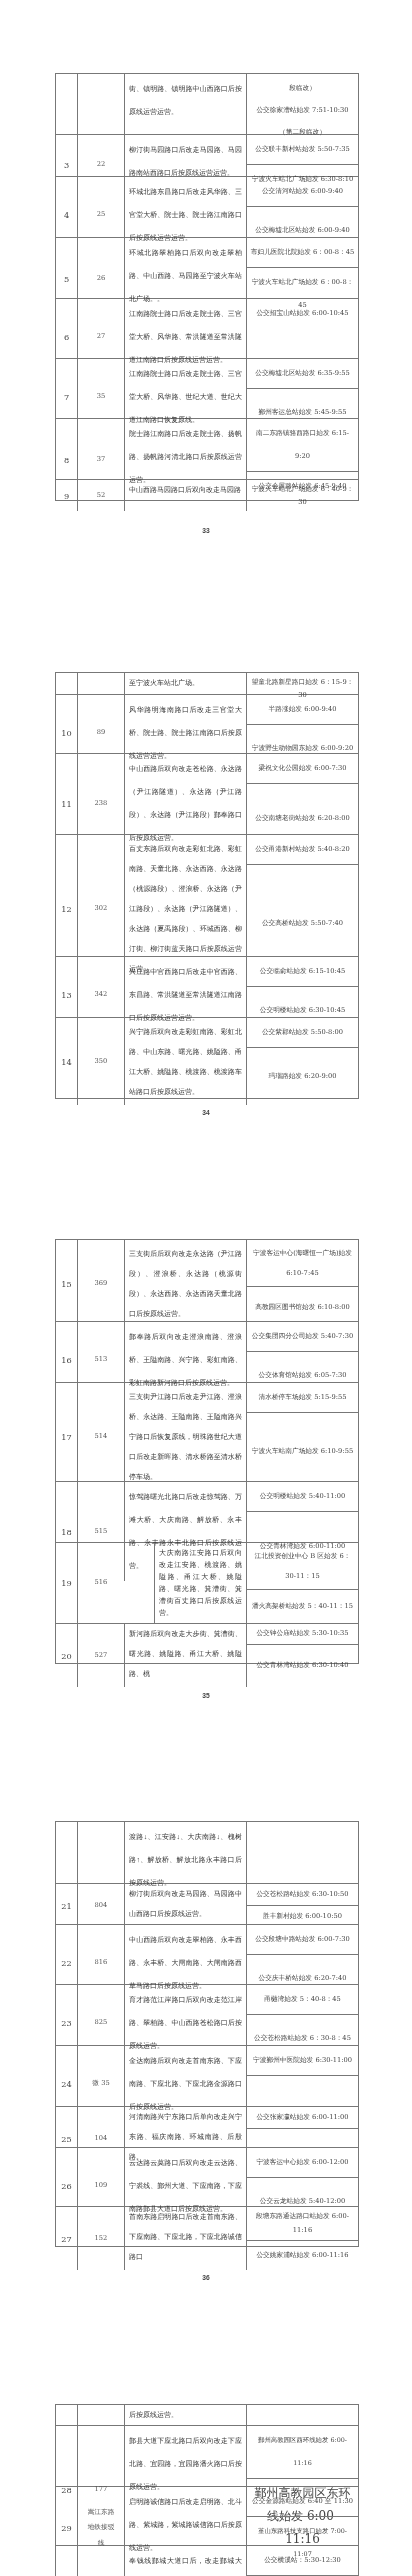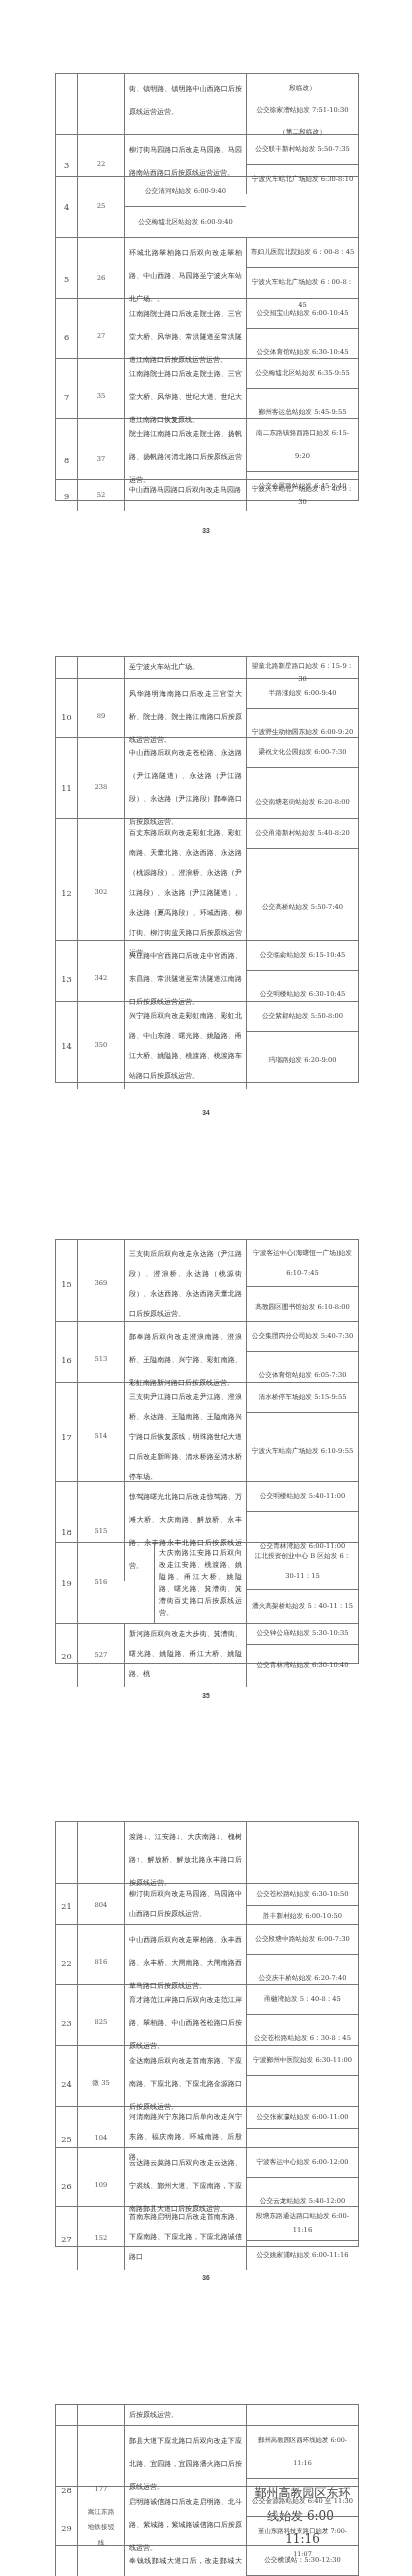--- a/index.html
+++ b/index.html
@@ -66,41 +66,41 @@
     <div class="cell c-line">22</div>
     <div class="cell c-route">柳汀街马园路口后改走马园路、马园路南站西路口后按原线运营运营。</div>
     <div class="cell c-times">
       <div class="time">公交联丰新村站始发 5:50-7:35</div>
       <div class="time">宁波火车站北广场始发 6:30-8:10</div>
     </div>
   </div>
   <div class="row" style="height:61px;">
     <div class="cell c-no">4</div>
     <div class="cell c-line">25</div>
+    <div class="cell c-route">环城北路东昌路口后改走风华路、三官堂大桥、院士路、院士路江南路口后按原线运营运营。</div>
     <div class="cell c-times">
       <div class="time">公交清河站始发 6:00-9:40</div>
       <div class="time">公交梅墟北区站始发 6:00-9:40</div>
     </div>
   </div>
   <div class="row" style="height:61px;">
     <div class="cell c-no">5</div>
     <div class="cell c-line">26</div>
     <div class="cell c-route">环城北路翠柏路口后双向改走翠柏路、中山西路、马园路至宁波火车站北广场。。</div>
     <div class="cell c-times">
       <div class="time">市妇儿医院北院始发 6：00-8：45</div>
       <div class="time">宁波火车站北广场始发 6：00-8：45</div>
     </div>
   </div>
   <div class="row" style="height:60px;">
     <div class="cell c-no">6</div>
     <div class="cell c-line">27</div>
     <div class="cell c-route">江南路院士路口后改走院士路、三官堂大桥、风华路、常洪隧道至常洪隧道江南路口后按原线运营运营。</div>
     <div class="cell c-times">
       <div class="time">公交招宝山站始发 6:00-10:45</div>
-      <div class="time">公交体育馆站始发 6:30-10:45</div>
     </div>
   </div>
   <div class="row" style="height:60px;">
     <div class="cell c-no">7</div>
     <div class="cell c-line">35</div>
     <div class="cell c-route">江南路院士路口后改走院士路、三官堂大桥、风华路、世纪大道、世纪大道江南路口恢复原线。</div>
     <div class="cell c-times">
       <div class="time">公交梅墟北区站始发 6:35-9:55</div>
       <div class="time">鄞州客运总站始发 5:45-9:55</div>
     </div>
@@ -118,21 +118,21 @@
     <div class="cell c-no">9</div>
     <div class="cell c-line">52</div>
     <div class="cell c-route" style="line-height:12.4px;">中山西路马园路口后双向改走马园路</div>
     <div class="cell c-times">
       <div class="time only" style="line-height:12.4px;">宁波火车站北广场始发 6：40-9：30</div>
     </div>
   </div>
 </div>
 <div class="pageno" style="top:527px;">33</div>
 
-<div class="tbl" style="top:656px;">
+<div class="tbl" style="top:672px;">
   <div class="row" style="height:21px;">
     <div class="cell c-no"></div>
     <div class="cell c-line"></div>
     <div class="cell c-route" style="line-height:12.4px;">至宁波火车站北广场。</div>
     <div class="cell c-times">
       <div class="time only" style="line-height:12.4px;">望童北路新星路口始发 6：15-9：30</div>
     </div>
   </div>
   <div class="row" style="height:59px;">
     <div class="cell c-no">10</div>

